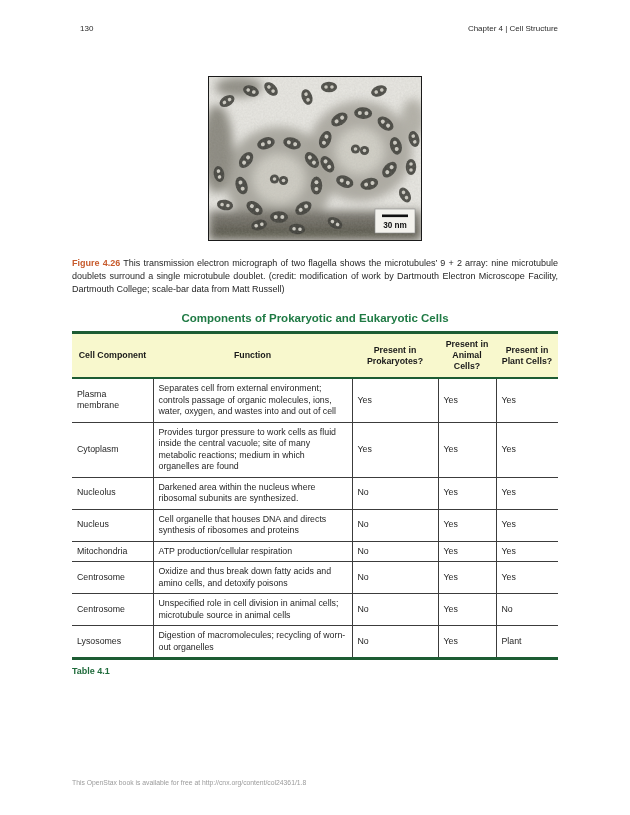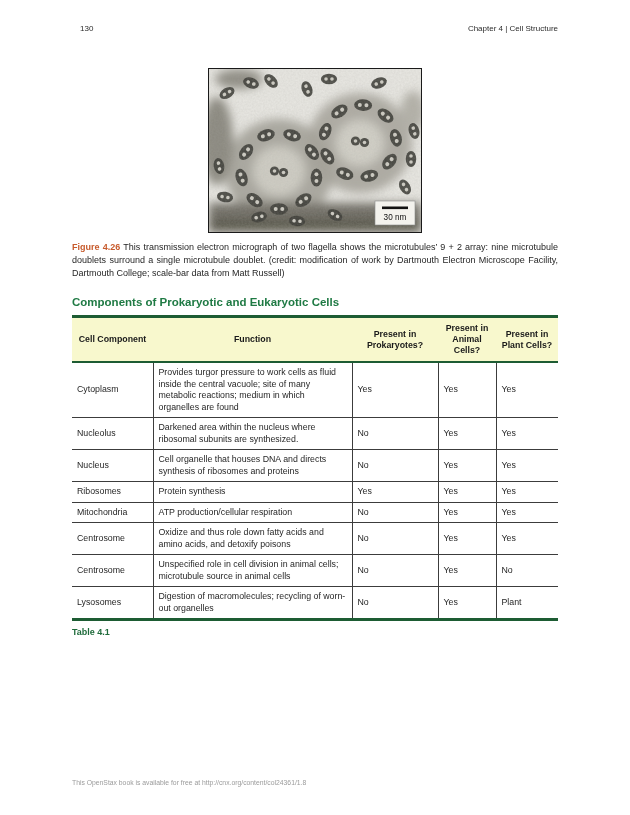--- a/index.html
+++ b/index.html
@@ -1,27 +1,27 @@
 <!DOCTYPE html>
 <html><head>
 <meta charset="utf-8">
 <style>
   html,body{margin:0;padding:0;background:#ffffff;}
   .page{position:relative;width:630px;height:815px;background:#ffffff;
         font-family:"Liberation Sans", sans-serif;color:#222;overflow:hidden;}
   .hdr{position:absolute;top:24px;left:72px;right:72px;display:flex;
        justify-content:space-between;font-size:8px;color:#2b2b2b;margin-left:8px;}
   .content{position:absolute;left:72px;top:60px;width:486px;}
-  .fig-wrap{width:214px;margin:8px auto;}
+  .fig-wrap{width:214px;margin:16px auto;font-weight:bold;}
   .micro-border{border:1px solid #1a1a1a;width:212px;height:163px;display:block;}
   .caption{margin-top:7px;font-size:9px;line-height:13px;text-align:justify;color:#262626;}
   .fig-label{color:#c75b2d;font-weight:bold;}
   .para{margin-top:13px;font-size:9px;line-height:13px;text-align:justify;color:#262626;}
   .tbl-link{color:#c75b2d;cursor:pointer;}
-  .tbl-title{margin:16px 0 7px 0;color:#1f7a44;font-weight:bold;font-size:11.5px;}
+  .tbl-title{margin:16px 0 7px 0;text-align:center;color:#1f7a44;font-weight:bold;font-size:11.5px;}
   table.cmp{border-collapse:collapse;width:486px;table-layout:fixed;
             border-top:3px solid #1d5c33;border-bottom:3px solid #1d5c33;}
   table.cmp thead th{background:#f8f8cd;font-size:8.8px;font-weight:bold;color:#1a1a1a;
             text-align:center;vertical-align:middle;padding:5px 2px;line-height:11px;
             border-bottom:2px solid #1d5c33;}
   table.cmp tbody td{font-size:8.8px;line-height:11.5px;color:#262626;vertical-align:middle;
             padding:4px 4px 4px 5px;border-top:1px solid #3c3c3c;}
   table.cmp tbody tr:first-child td{border-top:none;}
   table.cmp tbody td + td{border-left:1px solid #3c3c3c;}
   .tbl-caption{margin-top:6px;font-size:9px;font-weight:bold;color:#1f6b3b;}
@@ -264,20 +264,27 @@
         <tr>
           <th>Cell Component</th>
           <th>Function</th>
           <th>Present in Prokaryotes?</th>
           <th>Present in Animal Cells?</th>
           <th>Present in Plant Cells?</th>
         </tr>
       </thead>
       <tbody id="table-body">
           <tr>
+            <td>Plasma membrane</td>
+            <td>Separates cell from external environment; controls passage of organic molecules, ions, water, oxygen, and wastes into and out of cell</td>
+            <td>Yes</td>
+            <td>Yes</td>
+            <td>Yes</td>
+          </tr>
+          <tr>
             <td>Cytoplasm</td>
             <td>Provides turgor pressure to work cells as fluid inside the central vacuole; site of many metabolic reactions; medium in which organelles are found</td>
             <td>Yes</td>
             <td>Yes</td>
             <td>Yes</td>
           </tr>
           <tr>
             <td>Nucleolus</td>
             <td>Darkened area within the nucleus where ribosomal subunits are synthesized.</td>
             <td>No</td>
@@ -285,36 +292,29 @@
             <td>Yes</td>
           </tr>
           <tr>
             <td>Nucleus</td>
             <td>Cell organelle that houses DNA and directs synthesis of ribosomes and proteins</td>
             <td>No</td>
             <td>Yes</td>
             <td>Yes</td>
           </tr>
           <tr>
-            <td>Ribosomes</td>
-            <td>Protein synthesis</td>
-            <td>Yes</td>
-            <td>Yes</td>
-            <td>Yes</td>
-          </tr>
-          <tr>
             <td>Mitochondria</td>
             <td>ATP production/cellular respiration</td>
             <td>No</td>
             <td>Yes</td>
             <td>Yes</td>
           </tr>
           <tr>
             <td>Centrosome</td>
-            <td>Oxidize and thus role down fatty acids and amino acids, and detoxify poisons</td>
+            <td>Oxidize and thus break down fatty acids and amino cells, and detoxify poisons</td>
             <td>No</td>
             <td>Yes</td>
             <td>Yes</td>
           </tr>
           <tr>
             <td>Centrosome</td>
             <td>Unspecified role in cell division in animal cells; microtubule source in animal cells</td>
             <td>No</td>
             <td>Yes</td>
             <td>No</td>

